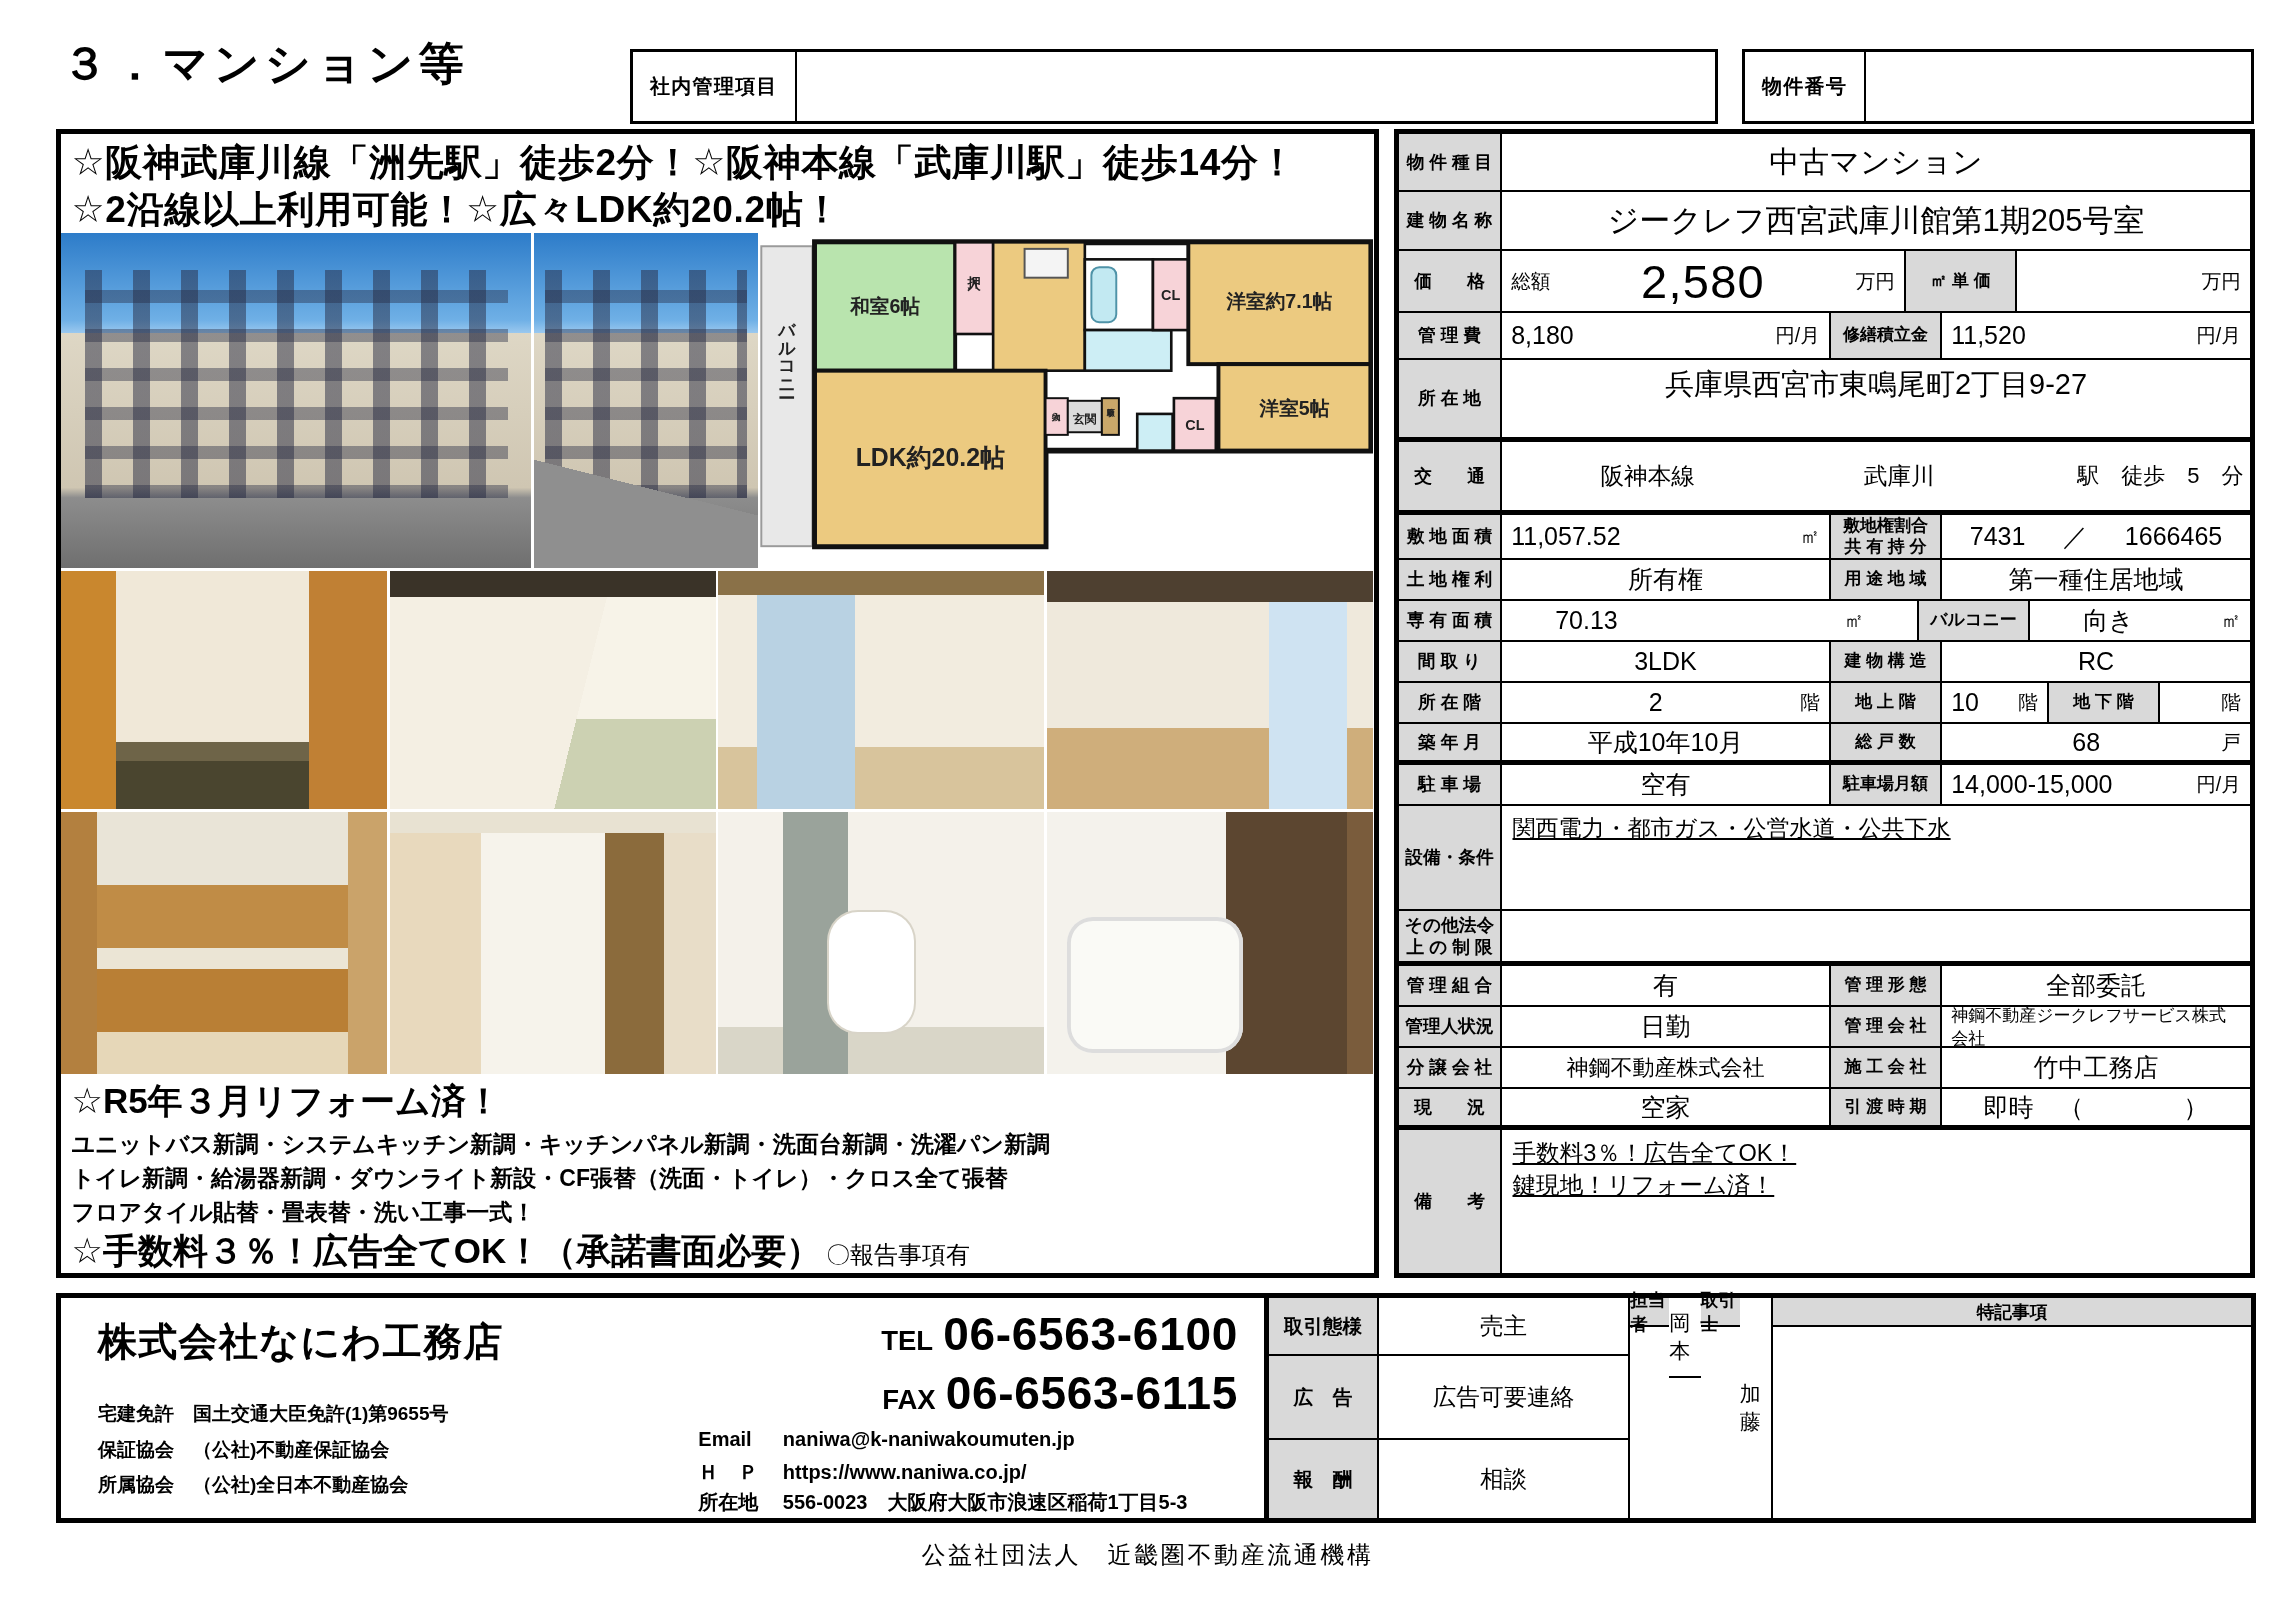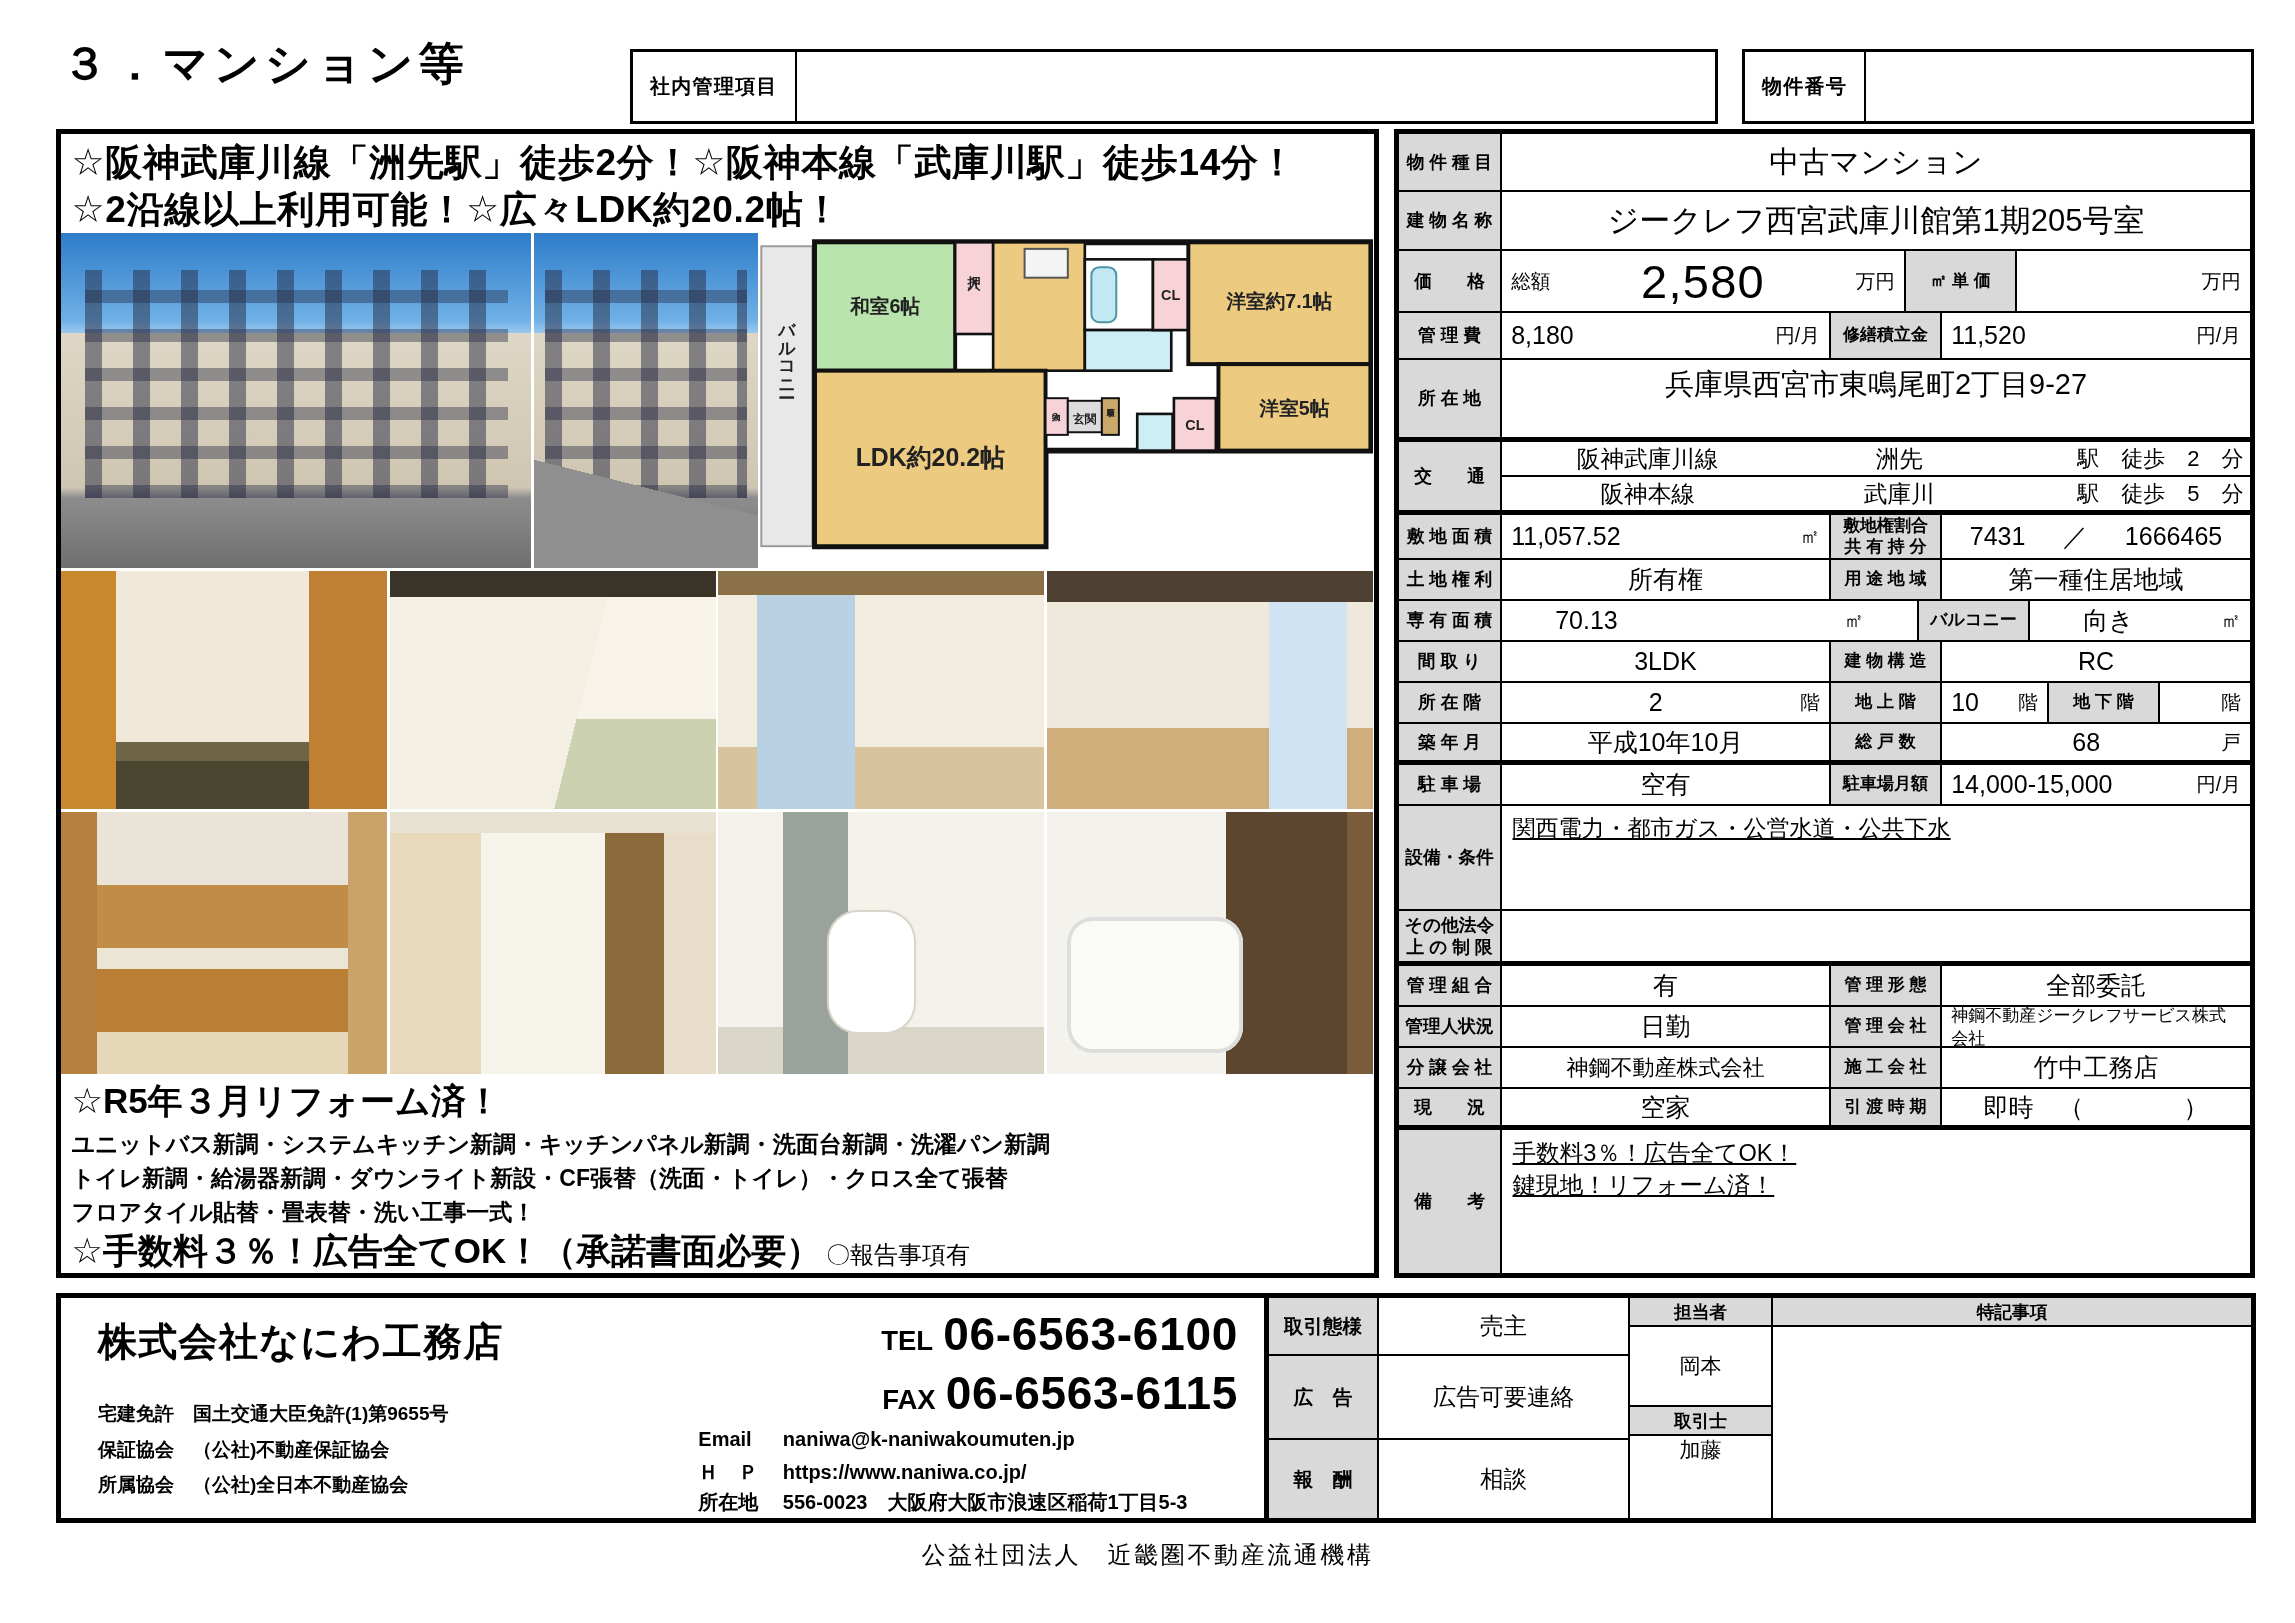--- a/index.html
+++ b/index.html
@@ -87,21 +87,21 @@
   .col-contact{width:589px;flex:0 0 589px;position:relative;border-right:5.2px solid #000;box-sizing:border-box;}
   .col-deal{flex:1;display:flex;}
   .company-name{left:37px;top:17px;font-size:39px;font-weight:bold;letter-spacing:1.3px;white-space:nowrap;}
   .lic{left:37px;font-size:19px;font-weight:bold;white-space:nowrap;}
   .telline{right:26px;display:flex;align-items:baseline;gap:10px;}
   .tel-label{font-size:27.5px;font-weight:bold;}
   .tel-num{font-size:46px;font-weight:bold;letter-spacing:0.7px;}
   .cline{left:18.3px;font-size:20px;font-weight:bold;white-space:nowrap;}
   .cline .clab{display:inline-block;width:79px;}
   .deal-stack1{width:361px;flex:0 0 361px;display:flex;flex-direction:column;border-right:2.6px solid #000;box-sizing:border-box;}
-  .deal-stack2{width:143px;flex:0 0 143px;display:flex;flex-direction:column;border-right:2.6px solid #000;box-sizing:border-box;}
+  .deal-stack2{width:143px;flex:0 0 143px;display:flex;flex-direction:row;border-right:2.6px solid #000;box-sizing:border-box;}
   .deal-stack3{flex:1;display:flex;flex-direction:column;}
   .drow{display:flex;border-bottom:2.6px solid #000;box-sizing:border-box;}
   .drow:last-child{border-bottom:none;flex:1;}
   .dlab{width:110px;flex:0 0 110px;background:#d9d9d9;border-right:2.6px solid #000;display:flex;align-items:center;justify-content:center;font-size:19.6px;font-weight:bold;box-sizing:border-box;}
   .dval{flex:1;display:flex;align-items:center;justify-content:center;font-size:23.6px;}
   .dcell{display:flex;align-items:center;justify-content:center;box-sizing:border-box;border-bottom:2.6px solid #000;font-size:21px;}
   .dcell.hdr{background:#d9d9d9;font-size:17.7px;font-weight:bold;}
   .dcell:last-child{border-bottom:none;}
   .footer-line{left:0;right:0;top:1539px;text-align:center;font-size:24px;letter-spacing:2.6px;}
   
@@ -222,25 +222,20 @@
 
     <div class="trow bb-thick" style="height:82px;">
       <div class="lab">所 在 地</div>
       <div class="val grow" style="align-items:flex-start;padding-top:5.2px;font-size:29px;">兵庫県西宮市東鳴尾町2丁目9-27</div>
     </div>
 
     <div class="trow bb-thick" style="height:73px;">
       <div class="lab">交　　通</div>
       <div class="val grow two-line">
         <div class="subrow">
-          <span style="flex:1.1;text-align:center;font-size:23.6px;">阪神武庫川線</span>
-          <span style="flex:0.8;text-align:center;font-size:23.6px;">洲先</span>
-          <span style="flex:0.9;text-align:right;padding-right:6.5px;font-size:22px;">駅　徒歩　2　分</span>
-        </div>
-        <div class="subrow">
           <span style="flex:1.1;text-align:center;font-size:23.6px;">阪神本線</span>
           <span style="flex:0.8;text-align:center;font-size:23.6px;">武庫川</span>
           <span style="flex:0.9;text-align:right;padding-right:6.5px;font-size:22px;">駅　徒歩　5　分</span>
         </div>
       </div>
     </div>
 
     <div class="trow" style="height:45px;">
       <div class="lab">敷 地 面 積</div>
       <div class="val w500">

